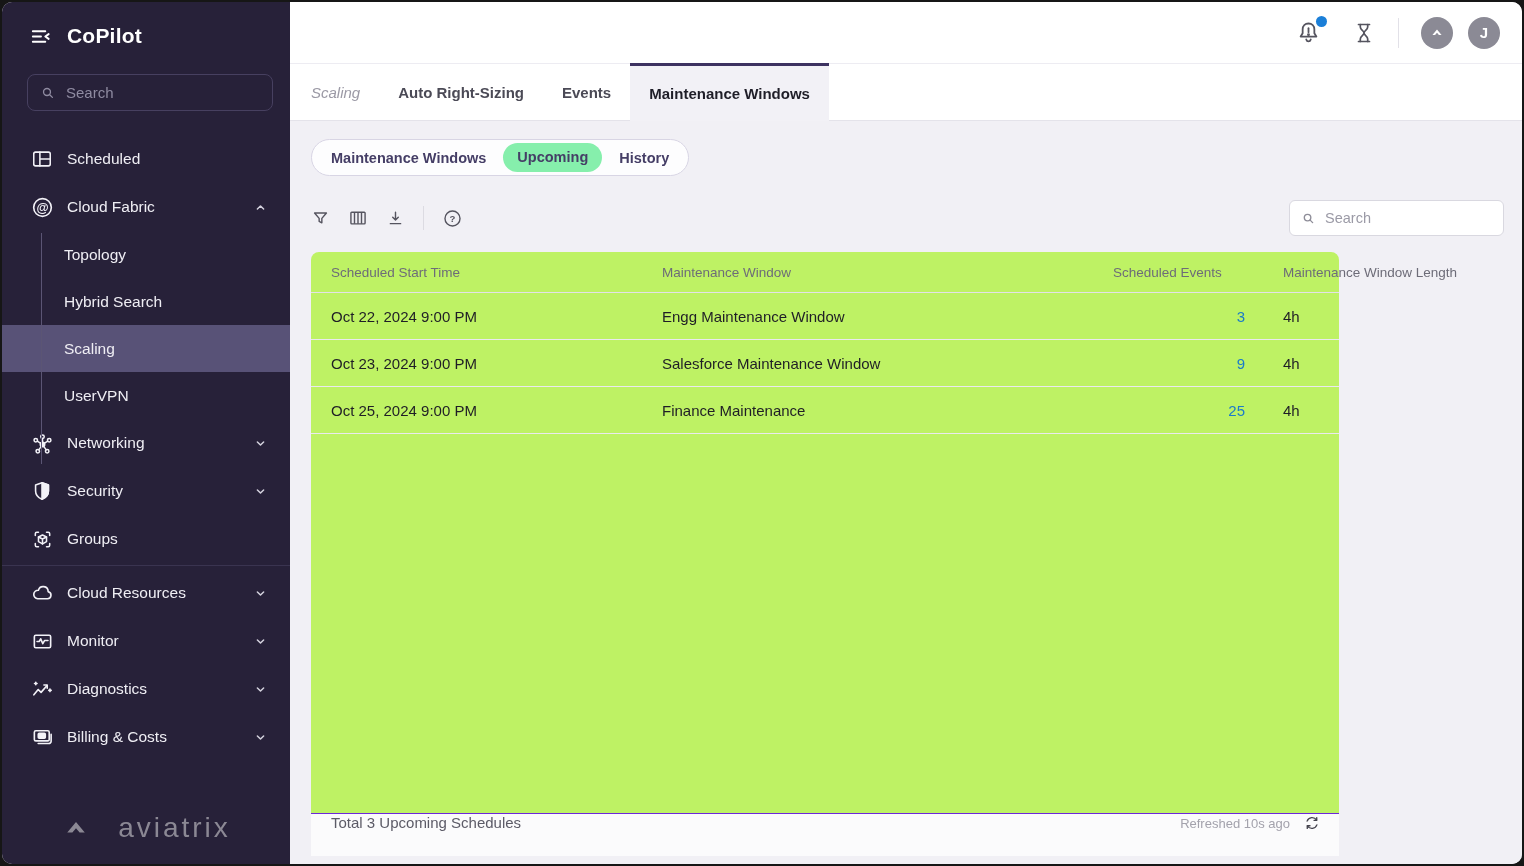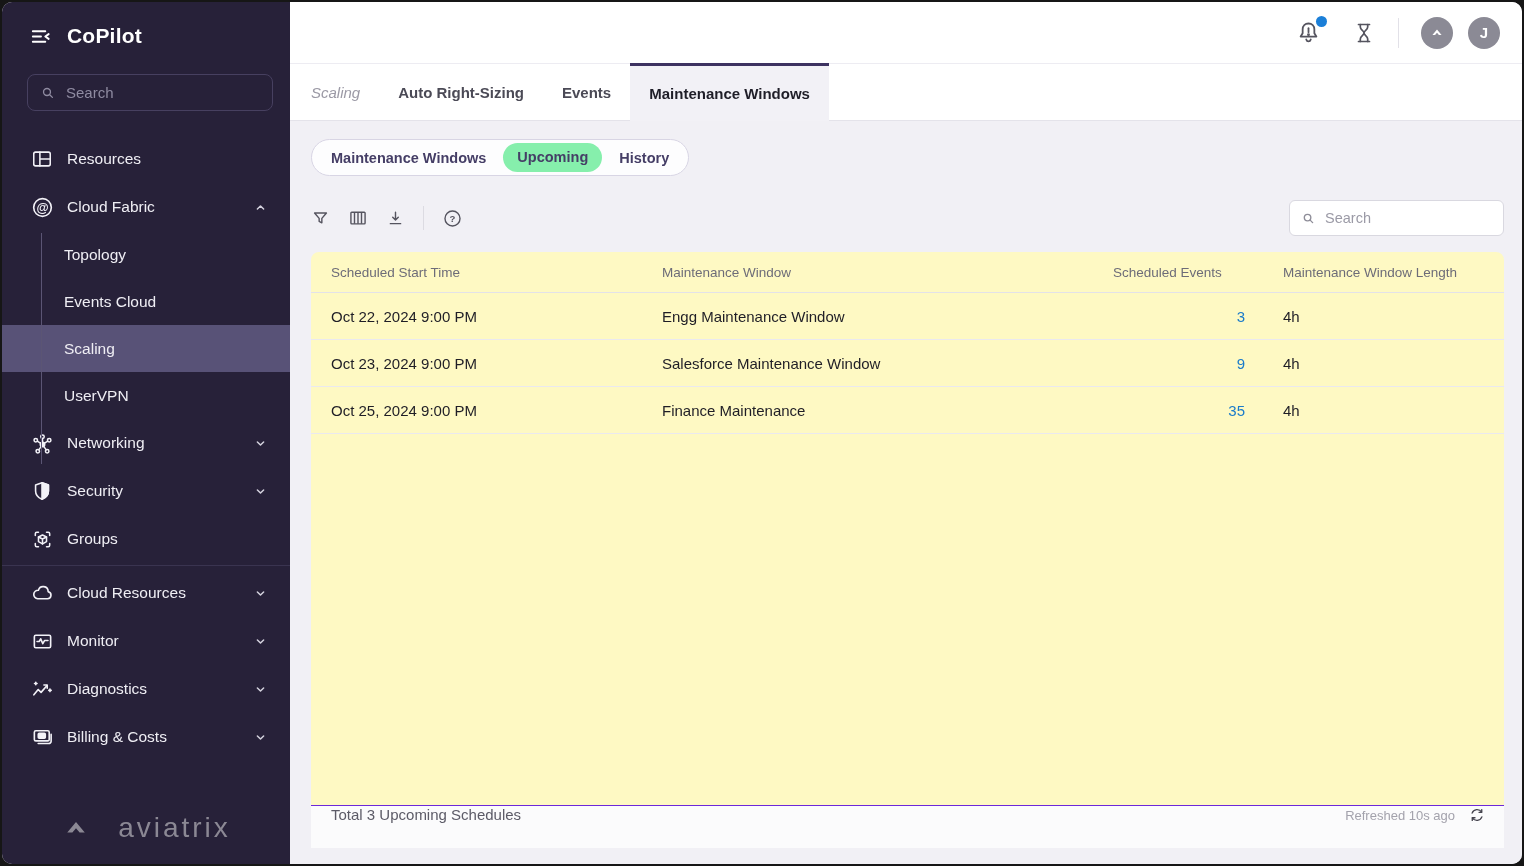--- a/index.html
+++ b/index.html
@@ -55,21 +55,21 @@
   .pill.selected { background:#86efac; border-radius:15px; line-height:29px; padding:0 14px; margin:0 2px; }
 
   .toolbar { position:absolute; left:21px; top:79px; height:36px; display:flex; align-items:center; gap:18px; color:#55545f; }
   .tool { display:flex; cursor:pointer; }
   .vdiv-tool { width:1px; height:24px; background:#dcdbe2; }
 
   .tsearch { position:absolute; left:999px; top:79px; width:215px; height:36px; background:#ffffff; border:1px solid #d9d8e0; border-radius:6px; display:flex; align-items:center; gap:9px; padding:0 11px; color:#8f8e99; }
   .tsearch input { flex:1; border:none; outline:none; font-size:14.5px; font-family:inherit; color:#3c3b45; background:transparent; }
   .tsearch input::placeholder { color:#9b9aa6; }
 
-  .card { position:absolute; left:21px; top:131px; width:1193px; bottom:16px; background:#fef9c3; border-radius:8px 8px 0 0; }
+  .card { position:absolute; left:21px; top:131px; width:1028px; bottom:8px; background:#bef264; border-radius:8px 8px 0 0; }
   .thead { display:grid; grid-template-columns:333px 455px 167px 238px; height:41px; border-bottom:1px solid #e3e2e8; align-items:center; color:#6d6c78; font-size:13.5px; }
   .th { padding-left:20px; position:relative; white-space:nowrap; }
   .th.h2 { padding-left:18px; }
   .th.h3 { padding-left:14px; }
   .th.h4 { padding-left:17px; }
   .th + .th::before { content:''; position:absolute; left:0; top:12px; bottom:12px; width:1px; background:#d9d8e0; }
   .th.h4::after { content:''; position:absolute; right:1px; top:12px; bottom:12px; width:1px; background:#d9d8e0; }
   .trow { display:grid; grid-template-columns:333px 455px 167px 238px; height:47px; border-bottom:1px solid #eae9ef; align-items:center; font-size:15px; color:#1f1e26; }
   .td1 { padding-left:20px; }
   .td2 { padding-left:18px; }
@@ -111,21 +111,21 @@
     <div class="sb-menu">
       <div class="tree"></div>
 
       <div class="mi">
         <span class="ic">
           <svg width="22" height="22" viewBox="0 0 24 24" fill="none" stroke="currentColor" stroke-width="1.7" stroke-linecap="round" stroke-linejoin="round">
               <rect x="3" y="4.5" width="18" height="15" rx="2"></rect>
               <path d="M9.7 4.5v15M9.7 12h11.3"></path>
             </svg>
         </span>
-        <span>Resources</span>
+        <span>Scheduled</span>
       </div>
 
       <div class="mi">
         <span class="ic">
           <svg width="23" height="23" viewBox="0 0 24 24" fill="none" stroke="currentColor" stroke-width="1.7">
               <circle cx="12" cy="12" r="9.2"></circle>
               <text x="12" y="16.3" text-anchor="middle" font-size="13" font-weight="700" fill="currentColor" stroke="none">@</text>
             </svg>
         </span>
         <span>Cloud Fabric</span>
@@ -133,21 +133,21 @@
           <svg width="15" height="15" viewBox="0 0 24 24" fill="none" stroke="currentColor" stroke-width="2.4" stroke-linecap="round" stroke-linejoin="round">
               <path d="M7 14.5l5-5 5 5"></path>
             </svg>
         </span>
       </div>
 
       <div class="smi">
           <span>Topology</span>
         </div>
       <div class="smi">
-          <span>Events Cloud</span>
+          <span>Hybrid Search</span>
         </div>
       <div class="smi selected">
           <span>Scaling</span>
         </div>
       <div class="smi">
           <span>UserVPN</span>
         </div>
 
       <div class="mi">
         <span class="ic">
@@ -367,21 +367,21 @@
         </div>
         <div class="trow">
           <span class="td1">Oct 23, 2024 9:00 PM</span>
           <span class="td2">Salesforce Maintenance Window</span>
           <span class="td3">9</span>
           <span class="td4">4h</span>
         </div>
         <div class="trow">
           <span class="td1">Oct 25, 2024 9:00 PM</span>
           <span class="td2">Finance Maintenance</span>
-          <span class="td3">35</span>
+          <span class="td3">25</span>
           <span class="td4">4h</span>
         </div>
 
         <div class="cfoot">
           <span class="total">Total 3 Upcoming Schedules</span>
           <span class="refr">
             <span class="rt">Refreshed 10s ago</span>
             <span class="ric">
               <svg width="18" height="18" viewBox="0 0 24 24" fill="none" stroke="currentColor" stroke-width="1.8" stroke-linecap="round" stroke-linejoin="round">
                   <path d="M5.5 9.5a7 7 0 0 1 12.6-1.3"></path>

